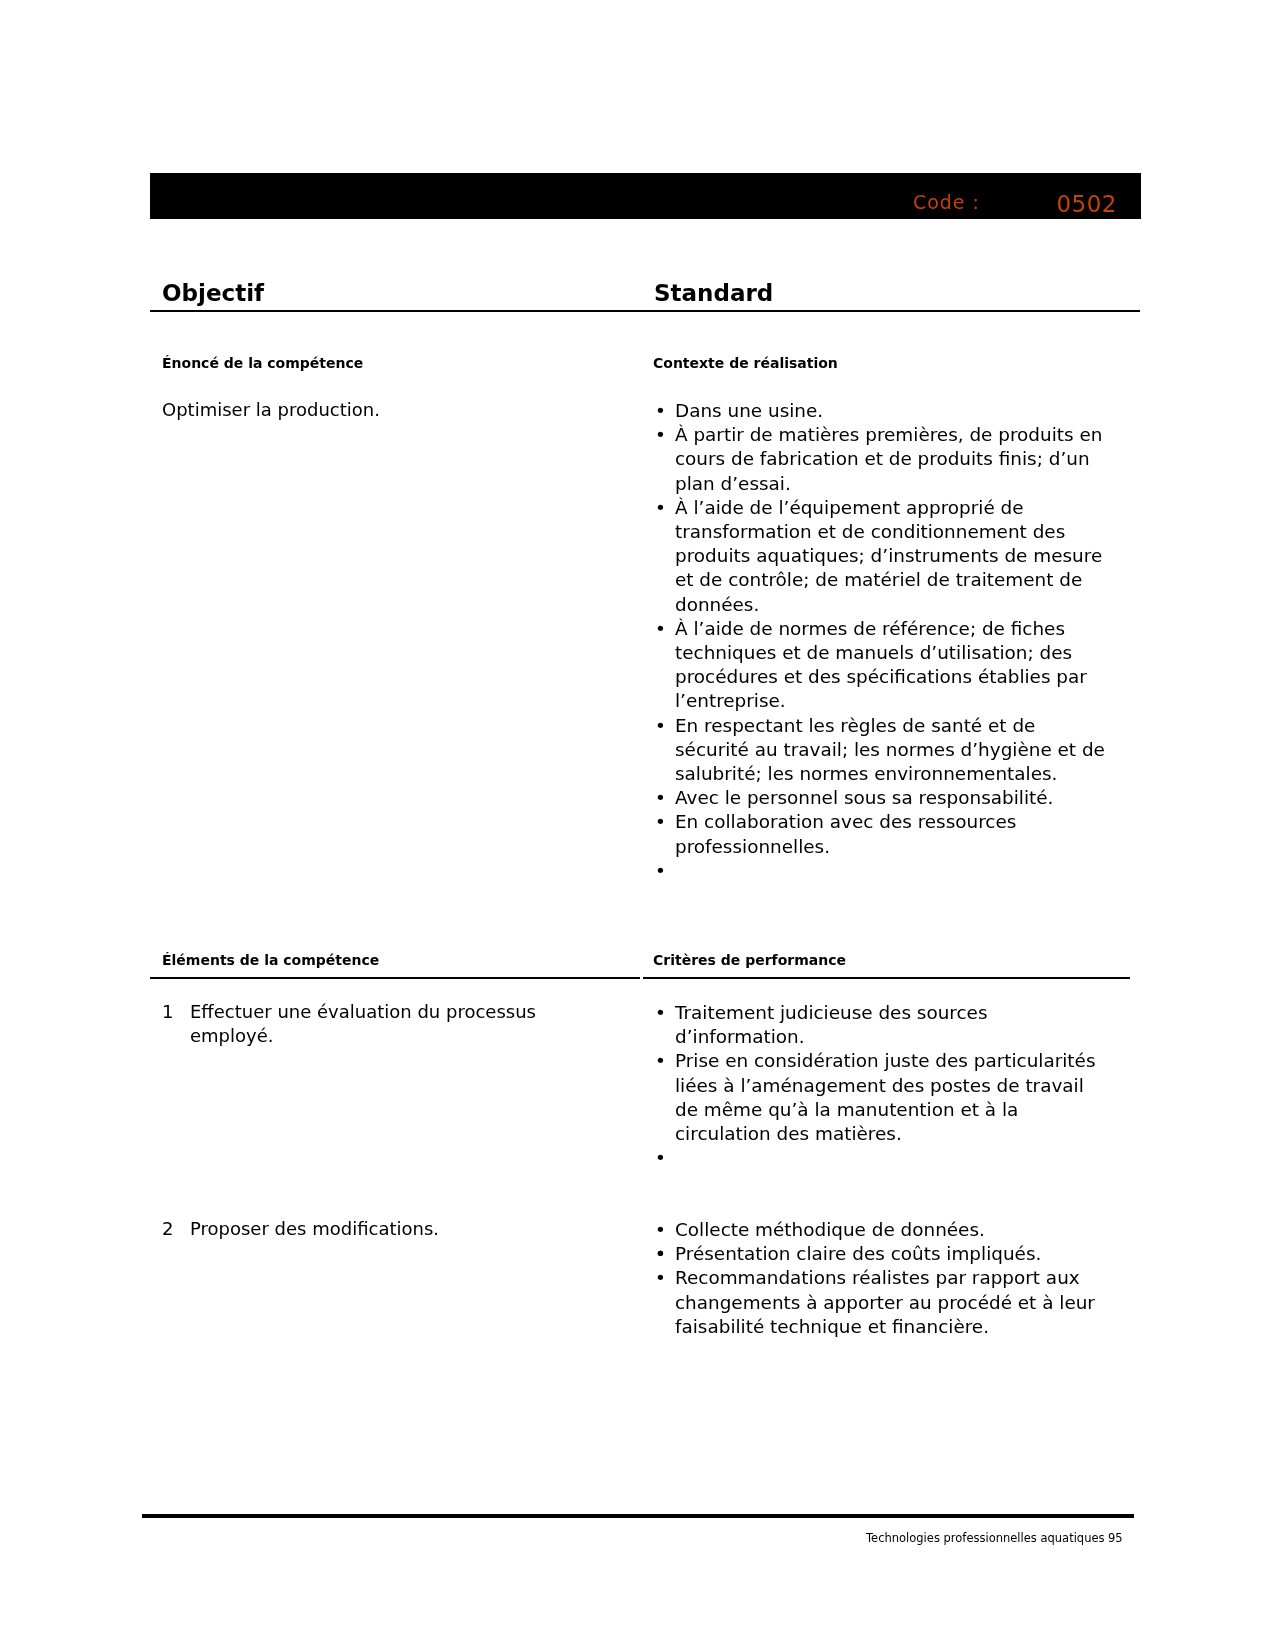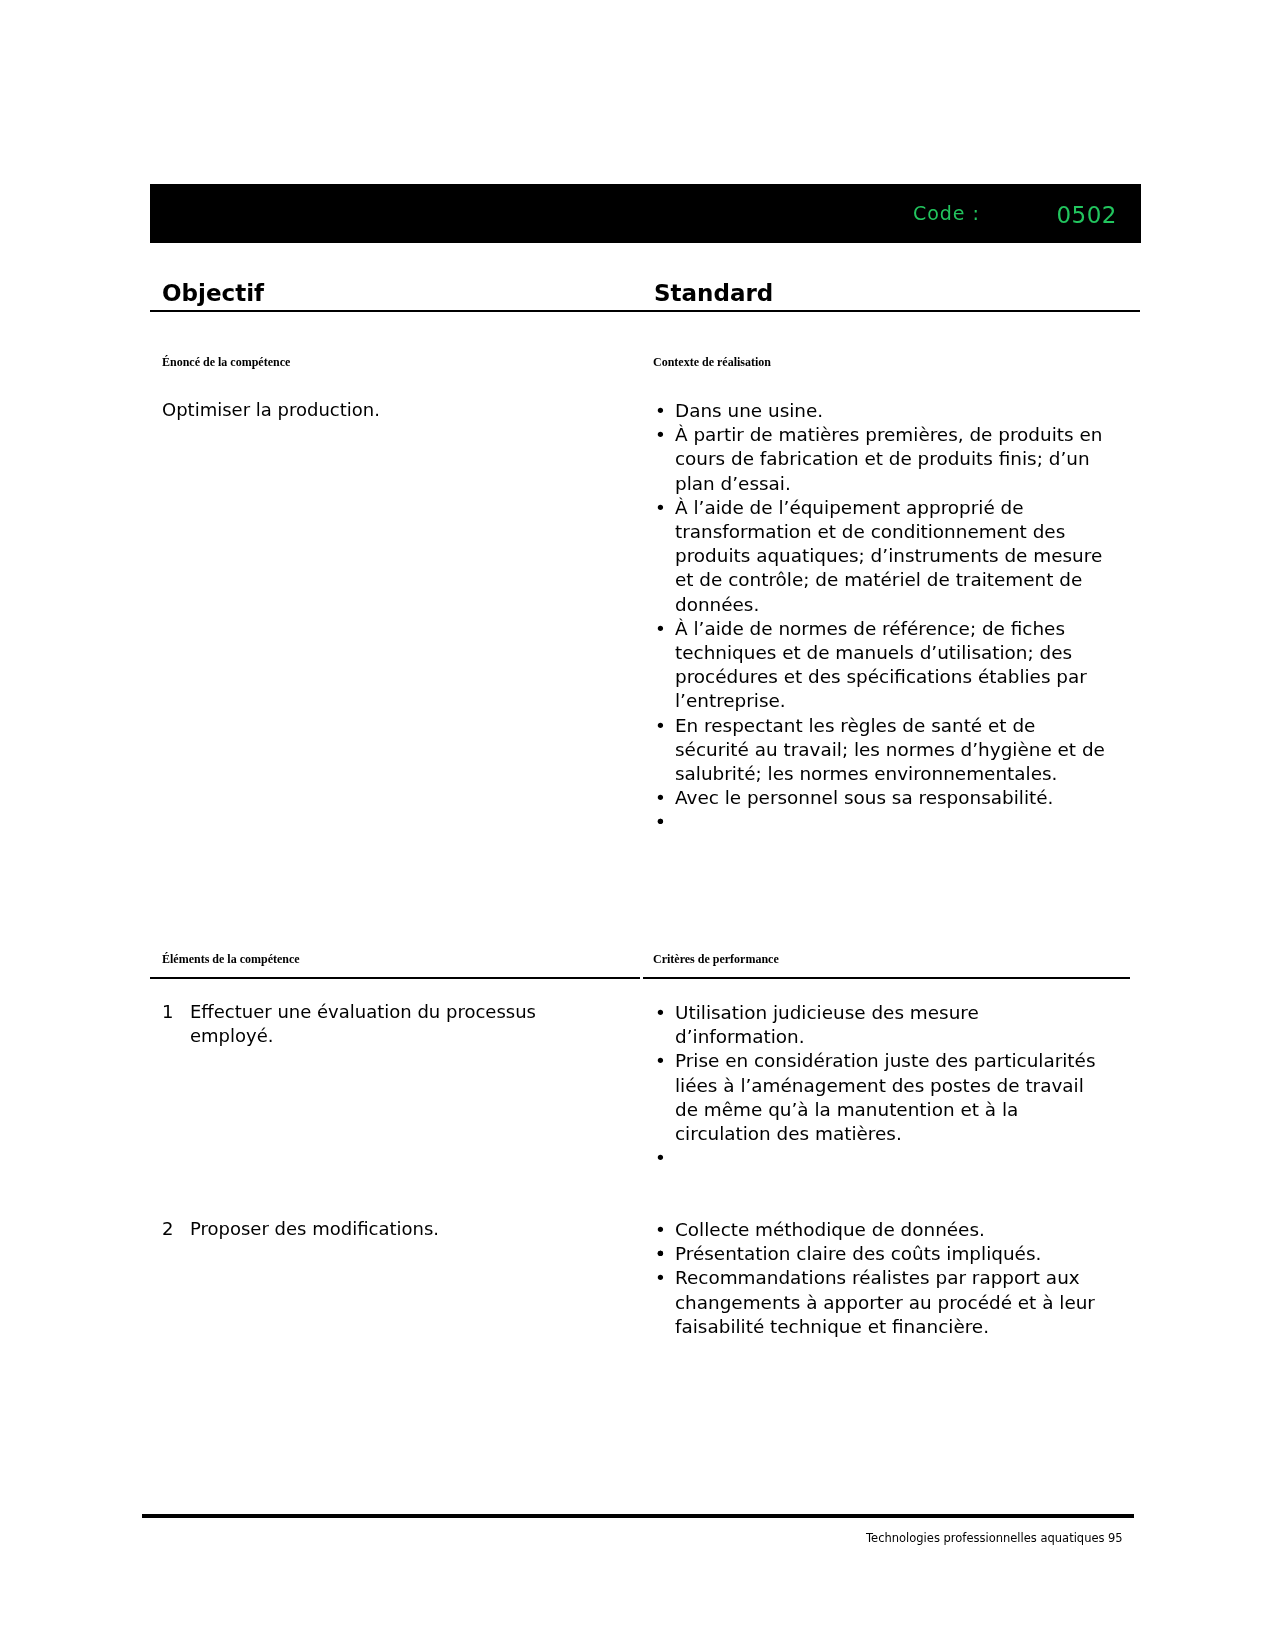--- a/index.html
+++ b/index.html
@@ -1,29 +1,29 @@
 <!DOCTYPE html>
 <html><head>
 <meta charset="utf-8">
 <style>
   html, body { margin: 0; padding: 0; background: #ffffff; }
   body { width: 1275px; height: 1650px; position: relative; overflow: hidden;
          font-family: "DejaVu Sans", "Liberation Sans", sans-serif; color: #000; }
 
-  .code-bar { position: absolute; left: 150px; top: 184px; width: 991px; height: 59px;
-              background: #000; color: #22c55e; }
+  .code-bar { position: absolute; left: 150px; top: 173px; width: 991px; height: 46px;
+              background: #000; color: #c2410c; }
   .code-bar .code-label { position: absolute; right: 161px; top: 18px; font-size: 19px;
               letter-spacing: 1px; font-family: "DejaVu Sans", sans-serif; }
   .code-bar .code-value { position: absolute; right: 24px; top: 18px; font-size: 23px;
               letter-spacing: 0.5px; font-family: "DejaVu Sans", sans-serif; }
 
   .sec-title { position: absolute; font-weight: bold; font-size: 23px; }
   .rule { position: absolute; background: #000; }
 
-  .sub-title { position: absolute; font-weight: bold; font-size: 12px; font-family: Liberation Serif, serif; }
+  .sub-title { position: absolute; font-weight: bold; font-size: 14px; }
 
   .body-text { position: absolute; font-size: 18px; line-height: 24px; }
 
   ul.bullets { position: absolute; margin: 0; padding: 0; list-style: none;
                font-size: 18.4px; line-height: 24.2px; width: 455px; }
   ul.bullets li { position: relative; padding-left: 22px; }
   ul.bullets li .bullet { position: absolute; left: 2px; top: 0; }
 
   .elem { position: absolute; font-size: 18px; line-height: 24.2px; width: 420px; }
   .elem .num { position: absolute; left: 0; top: 0; }
@@ -48,35 +48,35 @@
 <div class="body-text" style="left:162px; top:398px;text-align:center;">Optimiser la production.</div>
 
 <div class="sub-title" style="left:653px; top:355px;">Contexte de réalisation</div>
 <ul class="bullets" style="left:653px; top:399px;">
   <li><span class="bullet">•</span><span>Dans une usine.</span></li>
   <li><span class="bullet">•</span><span>À partir de matières premières, de produits en cours de fabrication et de produits finis; d’un plan d’essai.</span></li>
   <li><span class="bullet">•</span><span>À l’aide de l’équipement approprié de transformation et de conditionnement des produits aquatiques; d’instruments de mesure et de contrôle; de matériel de traitement de données.</span></li>
   <li><span class="bullet">•</span><span>À l’aide de normes de référence; de fiches techniques et de manuels d’utilisation; des procédures et des spécifications établies par l’entreprise.</span></li>
   <li><span class="bullet">•</span><span>En respectant les règles de santé et de sécurité au travail; les normes d’hygiène et de salubrité; les normes environnementales.</span></li>
   <li><span class="bullet">•</span><span>Avec le personnel sous sa responsabilité.</span></li>
-  <li><span class="bullet">•</span></li>
+  <li><span class="bullet">•</span><span>En collaboration avec des ressources professionnelles.</span></li>
   <li><span class="bullet">•</span></li>
 </ul>
 
 <div class="sub-title" style="left:162px; top:952px;text-align:right;">Éléments de la compétence</div>
 <div class="sub-title" style="left:653px; top:952px;">Critères de performance</div>
 <div class="rule" style="left:150px; top:977px; width:490px; height:2px;"></div>
 <div class="rule" style="left:643px; top:977px; width:487px; height:2px;"></div>
 
 <div class="elem" style="left:162px; top:1000px;">
   <span class="num">1</span>
   <span class="txt">Effectuer une évaluation du processus employé.</span>
 </div>
 <ul class="bullets" style="left:653px; top:1001px;">
-  <li><span class="bullet">•</span><span>Utilisation judicieuse des mesure d’information.</span></li>
+  <li><span class="bullet">•</span><span>Traitement judicieuse des sources d’information.</span></li>
   <li><span class="bullet">•</span><span>Prise en considération juste des particularités liées à l’aménagement des postes de travail de même qu’à la manutention et à la circulation des matières.</span></li>
   <li><span class="bullet">•</span></li>
 </ul>
 
 <div class="elem" style="left:162px; top:1217px;">
   <span class="num">2</span>
   <span class="txt">Proposer des modifications.</span>
 </div>
 <ul class="bullets" style="left:653px; top:1218px;">
   <li><span class="bullet">•</span><span>Collecte méthodique de données.</span></li>

